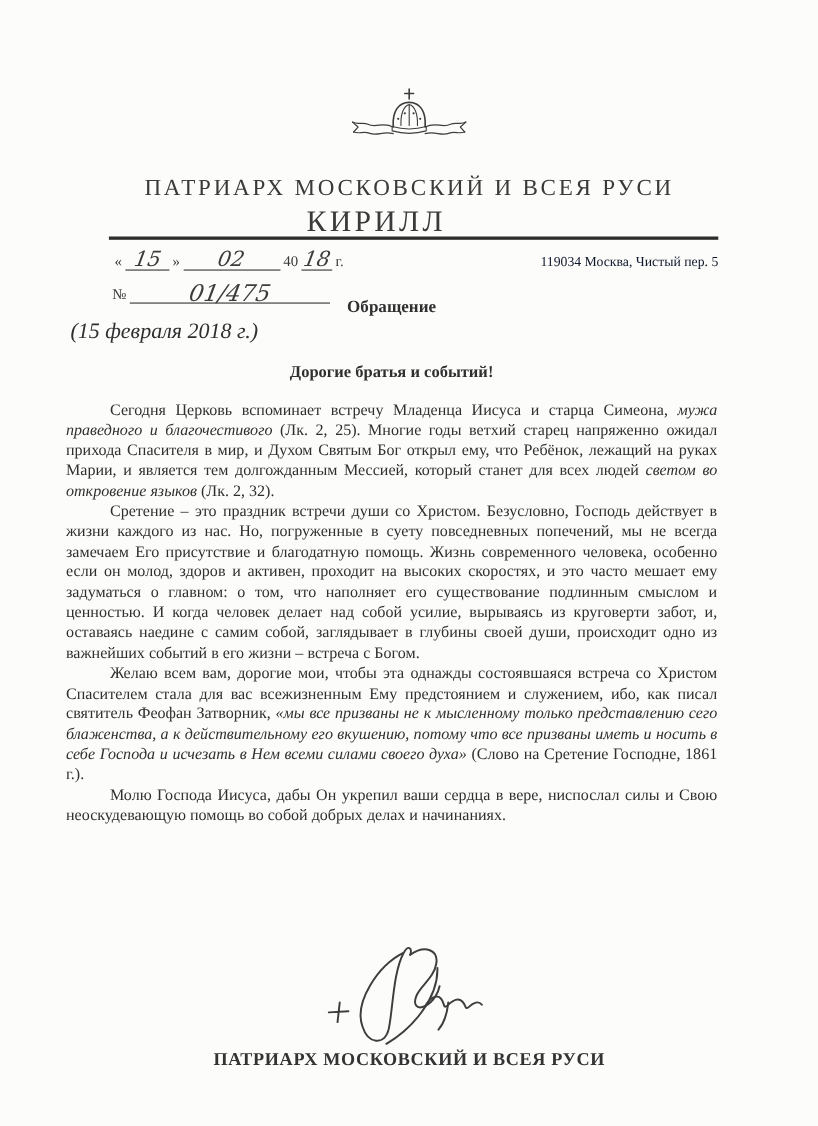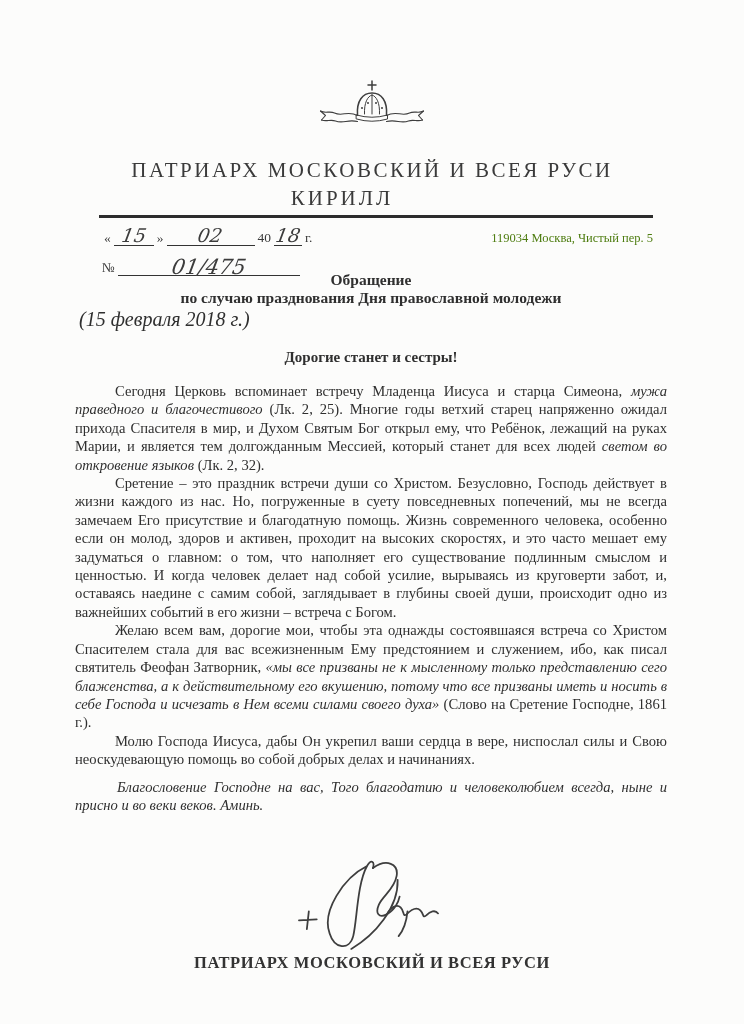--- a/index.html
+++ b/index.html
@@ -6,39 +6,39 @@
   .page{
     position:relative;width:744px;height:1024px;margin:0 auto;
     background:#fcfcfb;color:#2f2f2f;overflow:hidden;
     font-family:"Liberation Serif",serif;
   }
   
   .emblem{position:absolute;left:314px;top:78px;width:116px;height:54px;}
   .lh-line1{position:absolute;left:0;top:158px;width:744px;text-align:center;
     font-size:21px;letter-spacing:2.5px;color:#3a3a3a;white-space:nowrap;}
   .lh-line2{position:absolute;left:0;top:186px;width:684px;text-align:center;
-    font-size:21px;letter-spacing:3px;color:#3a3a3a;}
+    font-size:27px;letter-spacing:3px;color:#3a3a3a;}
   .rule{position:absolute;left:99px;top:215px;width:554px;height:3px;background:#2c2c2c;}
   .date-row{position:absolute;left:101px;top:220px;width:552px;height:26px;
     display:flex;align-items:flex-end;font-size:13.5px;color:#3a3a3a;}
   .slot{border-bottom:1.4px solid #333;text-align:center;overflow:visible;}
   .slot-day{width:40px;}
   .slot-month{width:88px;}
   .slot-year{width:28px;}
   .hand{font-family:"DejaVu Serif",serif;font-style:italic;display:inline-block;
     transform:skewX(-10deg);font-size:19px;line-height:1;color:#3c3c3c;
     position:relative;top:1px;}
   .printed{padding:0 3px;line-height:1.1;}
-  .address{margin-left:auto;font-size:12.5px;color:#4d7c0f;line-height:1.2;}
+  .address{margin-left:auto;font-size:12.5px;color:#0f172a;line-height:1.2;}
   .num-row{position:absolute;left:99px;top:246px;height:30px;display:flex;
     align-items:flex-end;font-size:13.5px;color:#3a3a3a;}
   .slot-num{width:182px;}
   .hand-num{font-size:21px;top:3px;}
   
-  .content{position:absolute;left:75px;top:271px;width:592px;}
+  .content{position:absolute;left:60px;top:271px;width:592px;}
   .doc-title{font-size:15.5px;font-weight:bold;text-align:center;margin:0;line-height:18px;}
   .doc-subtitle{font-size:15.5px;font-weight:bold;text-align:center;margin:0;line-height:18px;}
   .doc-date{font-size:20px;font-style:italic;text-align:left;margin:4px;line-height:16px;}
   .salutation{font-size:15px;font-weight:bold;text-align:center;margin:21px 0 0 0;line-height:18px;}
   .paras p{font-size:14.6px;line-height:18.4px;text-align:justify;
     text-indent:40px;margin:0;}
   .paras p:first-child{margin-top:16px;}
   .paras .it{font-style:italic;}
   .paras p.closing{margin-top:9px;font-style:italic;text-indent:42px;}
   
@@ -94,29 +94,27 @@
     <span class="address">119034 Москва, Чистый пер. 5</span>
   </div>
 
   <div class="num-row">
     <span class="printed">№</span>
     <span class="slot slot-num"><span class="hand hand-num">01/475</span></span>
   </div>
 
   <div class="content">
     <p class="doc-title">Обращение</p>
-    <p class="doc-subtitle">по случаю празднования Дня православной молодежи</p>
     <p class="doc-date">(15 февраля 2018 г.)</p>
-    <p class="salutation">Дорогие станет и сестры!</p>
+    <p class="salutation">Дорогие братья и событий!</p>
     <div class="paras">
         <p><span>Сегодня Церковь вспоминает встречу Младенца Иисуса и старца Симеона, </span><span class="it">мужа праведного и благочестивого</span><span> (Лк. 2, 25). Многие годы ветхий старец напряженно ожидал прихода Спасителя в мир, и Духом Святым Бог открыл ему, что Ребёнок, лежащий на руках Марии, и является тем долгожданным Мессией, который станет для всех людей </span><span class="it">светом во откровение языков</span><span> (Лк. 2, 32).</span></p>
         <p><span>Сретение – это праздник встречи души со Христом. Безусловно, Господь действует в жизни каждого из нас. Но, погруженные в суету повседневных попечений, мы не всегда замечаем Его присутствие и благодатную помощь. Жизнь современного человека, особенно если он молод, здоров и активен, проходит на высоких скоростях, и это часто мешает ему задуматься о главном: о том, что наполняет его существование подлинным смыслом и ценностью. И когда человек делает над собой усилие, вырываясь из круговерти забот, и, оставаясь наедине с самим собой, заглядывает в глубины своей души, происходит одно из важнейших событий в его жизни – встреча с Богом.</span></p>
         <p><span>Желаю всем вам, дорогие мои, чтобы эта однажды состоявшаяся встреча со Христом Спасителем стала для вас всежизненным Ему предстоянием и служением, ибо, как писал святитель Феофан Затворник, </span><span class="it">«мы все призваны не к мысленному только представлению сего блаженства, а к действительному его вкушению, потому что все призваны иметь и носить в себе Господа и исчезать в Нем всеми силами своего духа»</span><span> (Слово на Сретение Господне, 1861 г.).</span></p>
         <p><span>Молю Господа Иисуса, дабы Он укрепил ваши сердца в вере, ниспослал силы и Свою неоскудевающую помощь во собой добрых делах и начинаниях.</span></p>
-        <p class="closing"><span class="it">Благословение Господне на вас, Того благодатию и человеколюбием всегда, ныне и присно и во веки веков. Аминь.</span></p>
       </div>
   </div>
 
   <div class="signature">
     <svg viewBox="0 0 150 95" width="148" height="94">
       <g class="stroke" stroke-width="1.8">
         <path d="M13,52 L11,70 M3,61 L21,60"></path>
         <path d="M72,6 C48,18 26,52 34,74 C39,90 54,92 58,77 C62,60 62,24 72,6 C76,-1 80,1 78,8"></path>
         <path d="M78,8 C92,-2 104,4 102,16 C100,29 88,36 84,45 C80,54 84,59 92,55 C100,51 104,42 105,37"></path>
         <path d="M103,20 C104,48 80,76 56,90"></path>

